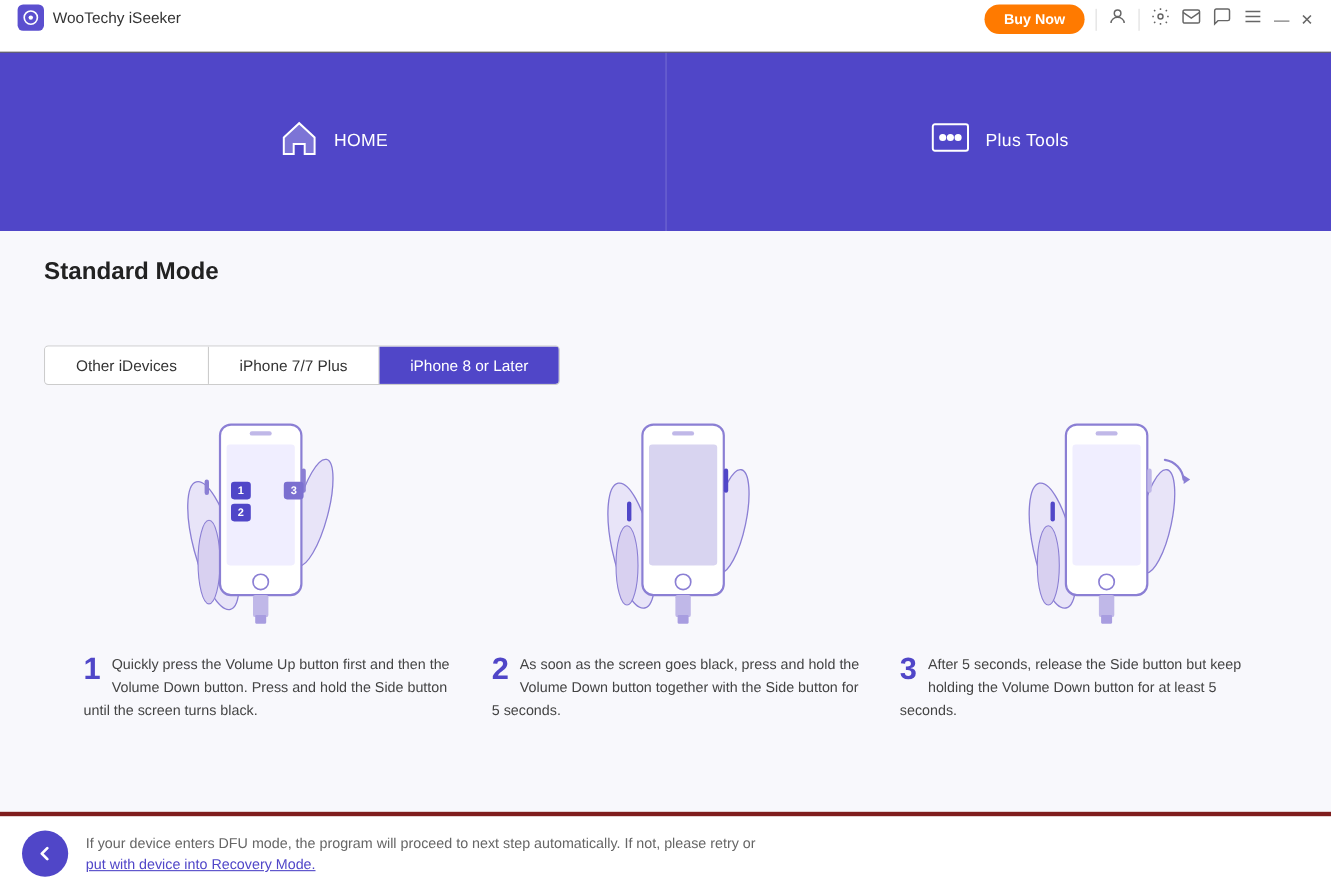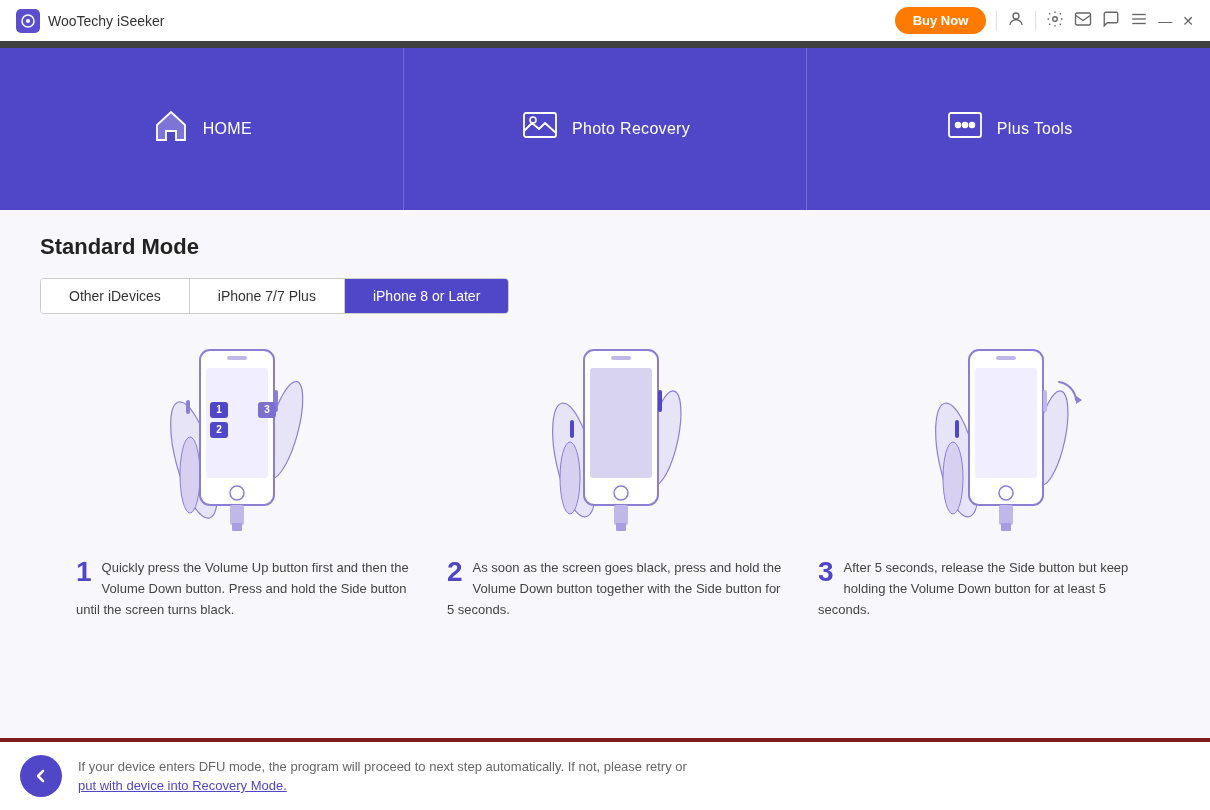--- a/index.html
+++ b/index.html
@@ -1,22 +1,22 @@
 <!DOCTYPE html>
 <html><head>
   <meta charset="utf-8">
   <style>
     * { margin: 0; padding: 0; box-sizing: border-box; }
     body { font-family: -apple-system, BlinkMacSystemFont, 'Segoe UI', sans-serif; background: #f0f0f5; width: 1210px; height: 810px; overflow: hidden; }
 
     
     .titlebar {
-      display: flex; align-items: center; justify-content: space-between;
-      background: #fff; height: 48px; padding: 17px 16px;
-      border-bottom: 7px solid #404040;
+      display: flex; align-items: flex-start; justify-content: space-between;
+      background: #fff; height: 48px; padding: 4px 16px;
+      border-bottom: 1px solid #404040;
     }
     .titlebar-left { display: flex; align-items: center; gap: 8px; }
     .app-icon { width: 24px; height: 24px; background: #5b4fcf; border-radius: 5px; display: flex; align-items: center; justify-content: center; }
     .app-icon svg { width: 16px; height: 16px; }
     .app-title { font-size: 14px; font-weight: 500; color: #333; }
     .titlebar-right { display: flex; align-items: center; gap: 10px; }
     .buy-now-btn {
       background: #ff7a00; color: #fff; border: none; border-radius: 16px;
       padding: 6px 18px; font-size: 13px; font-weight: 600; cursor: pointer;
     }
@@ -47,21 +47,21 @@
     .content-area {
       padding: 24px 17px 0 40px;
       display: flex; flex-direction: column; align-items: flex-start;
     }
     .page-title {
       font-size: 22px; font-weight: 700; color: #222; margin-bottom: 18px;
     }
 
     
     .tab-row {
-      display: flex; border: 1px solid #ccc; border-radius: 4px; overflow: hidden; margin-bottom: 16px;
+      display: flex; border: 1px solid #ccc; border-radius: 4px; overflow: hidden; margin-bottom: 16px; margin-top: 36px;
     }
     .tab {
       padding: 9px 28px; font-size: 14px; cursor: pointer; background: #fff; color: #333;
       border-right: 1px solid #ccc;
     }
     .tab:last-child { border-right: none; }
     .tab.active { background: #5046c8; color: #fff; }
 
     
     .desc-text {
@@ -166,30 +166,20 @@
 </div>
 
 <div class="navbar">
   <div class="nav-item">
     <div class="nav-icon">
       <svg viewBox="0 0 40 40" xmlns="http://www.w3.org/2000/svg">
         <path d="M6 20 L20 7 L34 20 L34 35 L25 35 L25 26 L15 26 L15 35 L6 35 Z" stroke="#fff" stroke-width="1.8" fill="rgba(255,255,255,0.25)"></path>
       </svg>
     </div>
     <span class="nav-label">HOME</span>
-  </div>
-  <div class="nav-item">
-    <div class="nav-icon">
-      <svg viewBox="0 0 40 40" xmlns="http://www.w3.org/2000/svg">
-        <rect x="4" y="8" width="32" height="24" rx="2" stroke="#fff" stroke-width="1.8" fill="none"></rect>
-        <path d="M4 26 L12 18 L19 24 L25 18 L36 28" stroke="#fff" stroke-width="1.8" fill="none" stroke-linecap="round" stroke-linejoin="round"></path>
-        <circle cx="13" cy="15" r="3" stroke="#fff" stroke-width="1.5" fill="none"></circle>
-      </svg>
-    </div>
-    <span class="nav-label">Photo Recovery</span>
   </div>
   <div class="nav-item">
     <div class="nav-icon">
       <svg viewBox="0 0 40 40" xmlns="http://www.w3.org/2000/svg">
         <rect x="4" y="8" width="32" height="24" rx="2" stroke="#fff" stroke-width="1.8" fill="none"></rect>
         <circle cx="13" cy="20" r="2.5" fill="#fff"></circle>
         <circle cx="20" cy="20" r="2.5" fill="#fff"></circle>
         <circle cx="27" cy="20" r="2.5" fill="#fff"></circle>
       </svg>
     </div>

